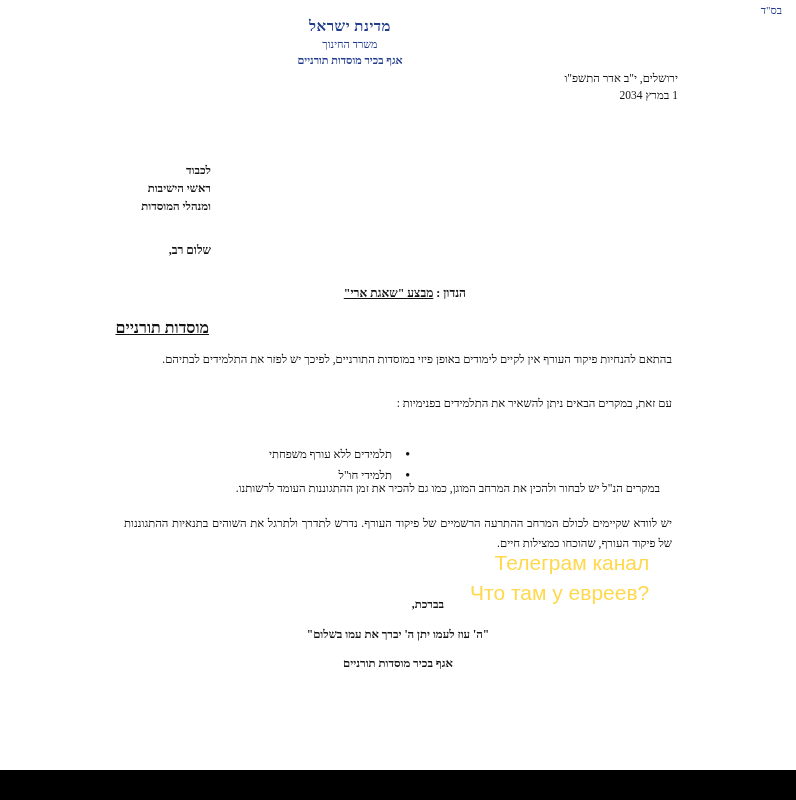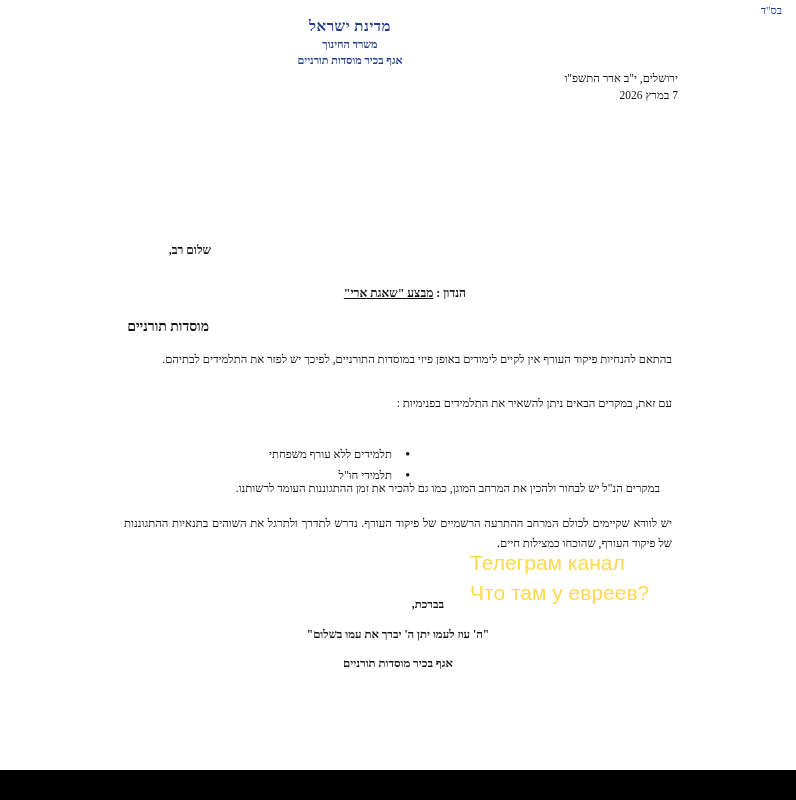--- a/index.html
+++ b/index.html
@@ -56,21 +56,21 @@
     color: #1f3b8c;
     direction: rtl;
   }
   .lh-line1 {
     font-size: 15px;
     font-weight: bold;
     letter-spacing: 0.5px;
   }
   .lh-line2 {
     font-size: 11px;
-    font-weight: bold;
+    font-weight: normal;
     margin-top: 3px;
   }
   .lh-line3 {
     font-size: 11px;
     font-weight: bold;
     margin-top: 4px;
   }
 
   .datebox {
     position: absolute;
@@ -116,22 +116,23 @@
   }
   .subject .u {
     text-decoration: underline;
   }
 
   .section-title {
     position: absolute;
     top: 319px;
     right: 587px;
     direction: rtl;
-    font-size: 14px;
-    font-weight: bold;
+    font-size: 16px;
+    font-weight: bold;
+    text-decoration: underline;
     color: #111111;
   }
 
   .para {
     position: absolute;
     direction: rtl;
     text-align: justify;
     font-size: 11.5px;
     color: #111111;
     line-height: 1.75;
@@ -198,21 +199,21 @@
     font-size: 11.5px;
     font-weight: bold;
     color: #111111;
   }
 
   .watermark {
     position: absolute;
     top: 548px;
     left: 470px;
     direction: ltr;
-    text-align: left;
+    text-align: right;
     color: #ffd84d;
     font-family: "Liberation Sans", sans-serif;
     font-size: 21px;
     line-height: 1.45;
     white-space: nowrap;
   }
 </style>
 </head>
 <body>
 
@@ -223,23 +224,28 @@
     <div class="bsd">בס"ד</div>
 
     <div class="letterhead">
       <div class="lh-line1">מדינת ישראל</div>
       <div class="lh-line2">משרד החינוך</div>
       <div class="lh-line3">אגף בכיר מוסדות תורניים</div>
     </div>
 
     <div class="datebox">
       <div>ירושלים, י"ב אדר התשפ"ו</div>
-      <div>7 במרץ 2026</div>
-    </div>
-
+      <div>1 במרץ 2034</div>
+    </div>
+
+    <div class="addressee">
+      <div>לכבוד</div>
+      <div>ראשי הישיבות</div>
+      <div>ומנהלי המוסדות</div>
+    </div>
 
     <div class="greeting">שלום רב,</div>
 
     <div class="subject">
       <span>הנדון :</span>
       <span class="u">מבצע "שאגת ארי"</span>
     </div>
 
     <div class="section-title">מוסדות תורניים</div>
 

